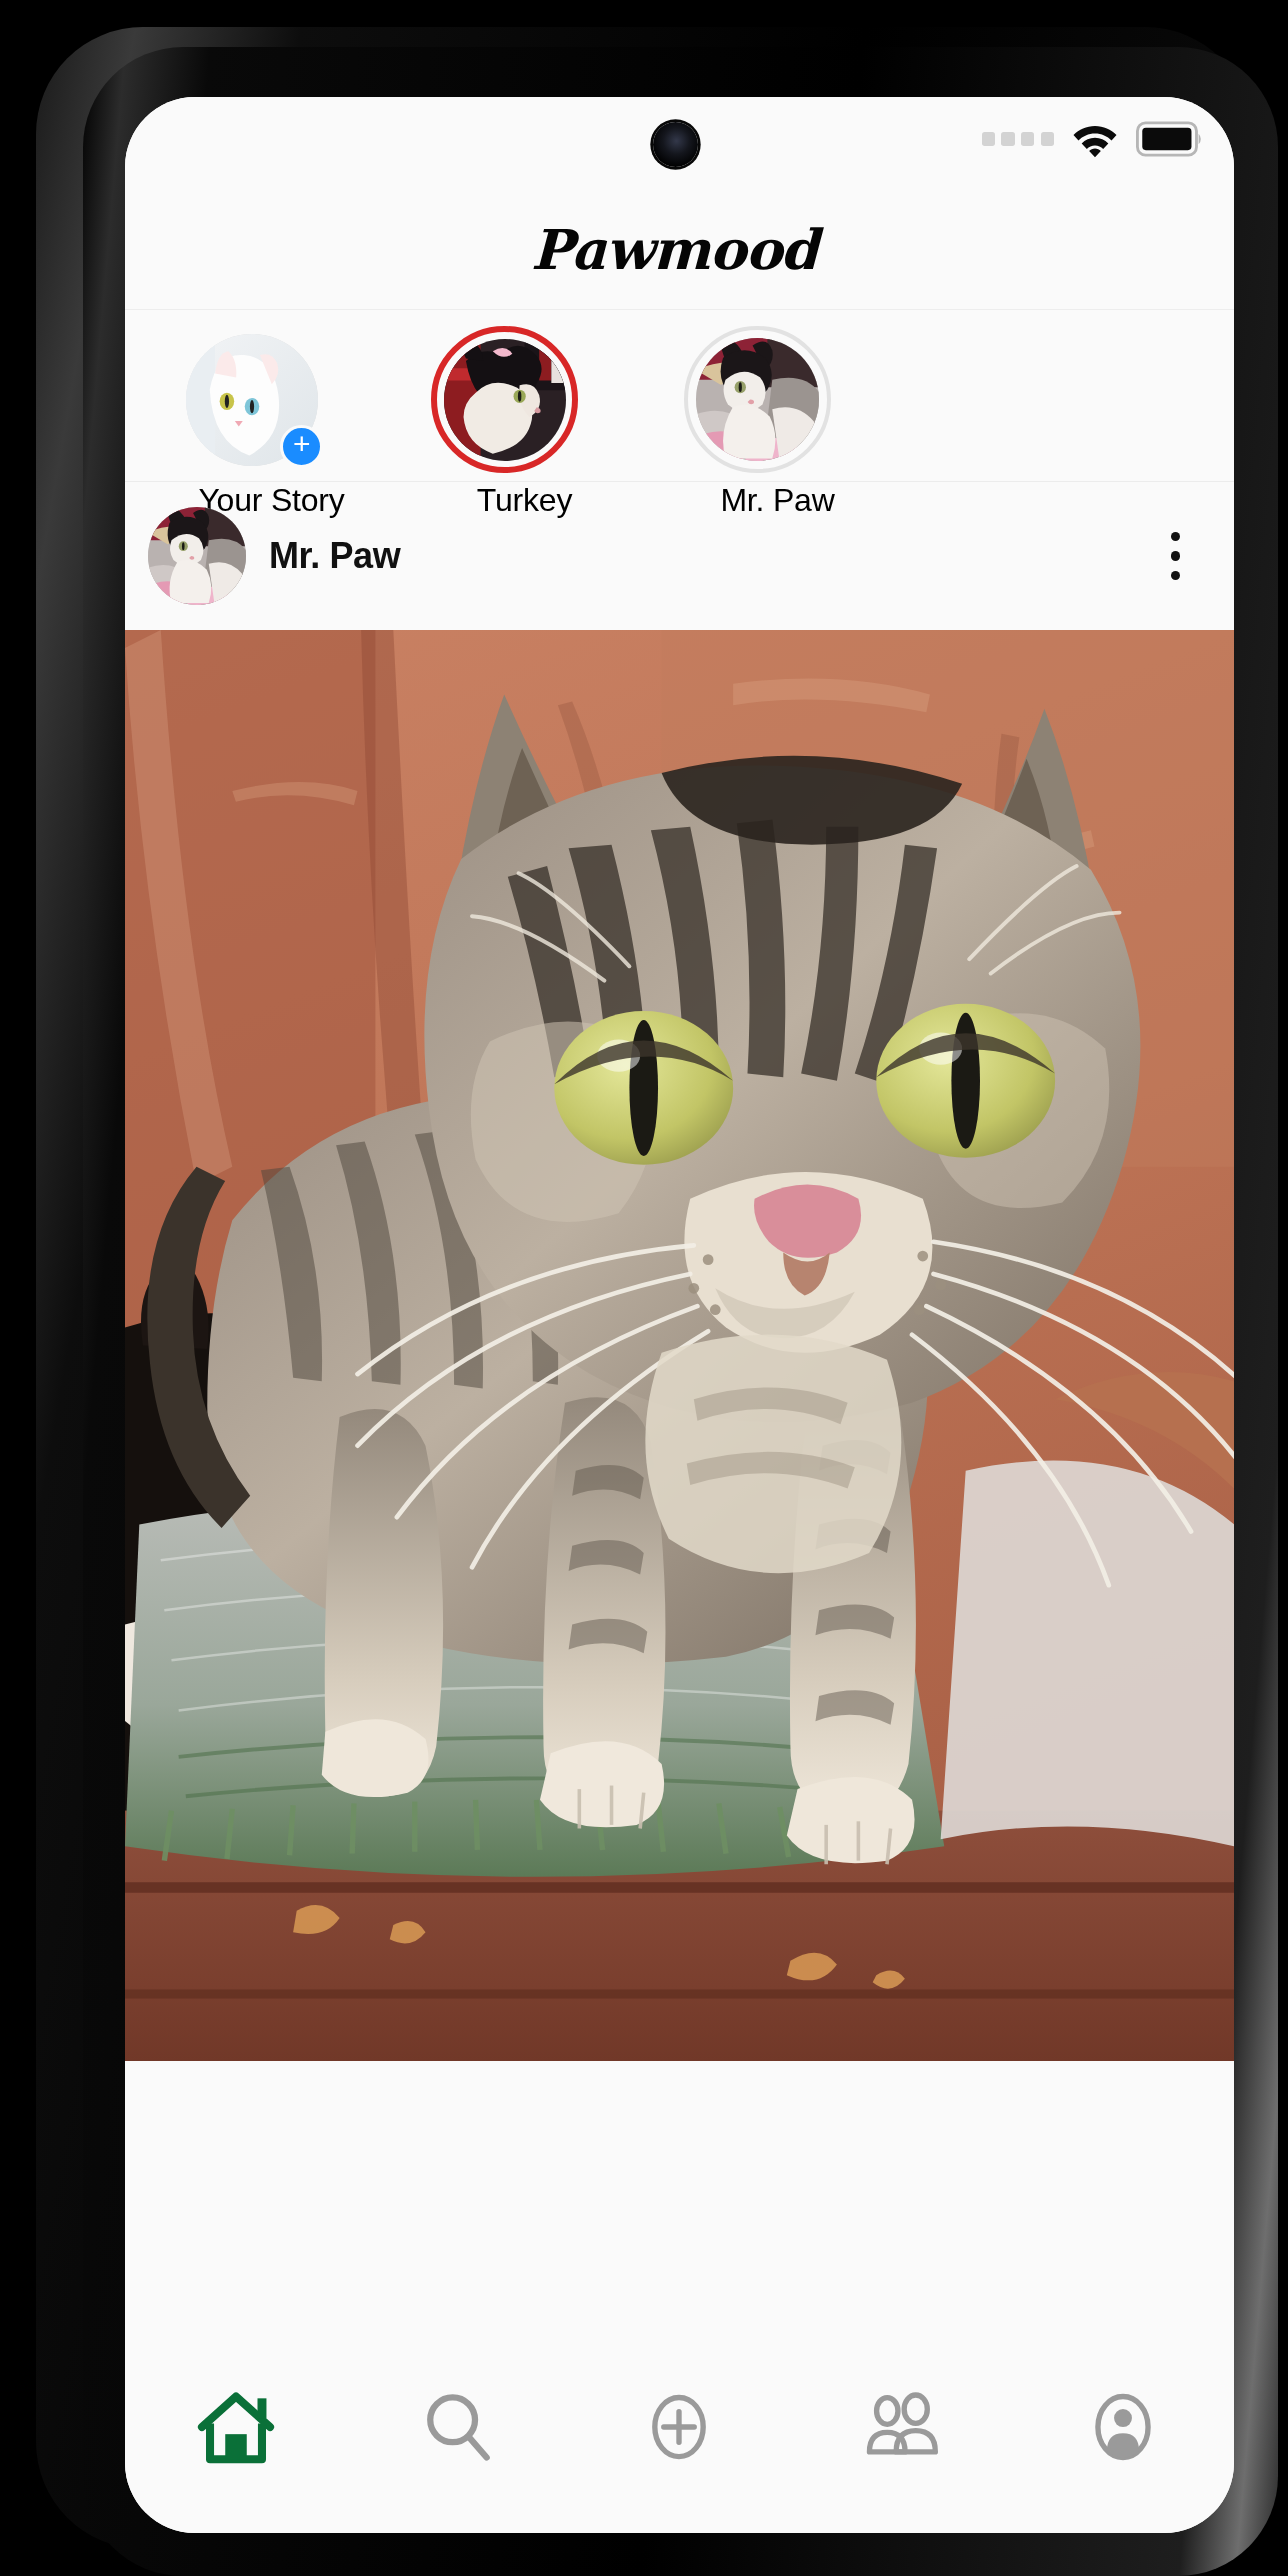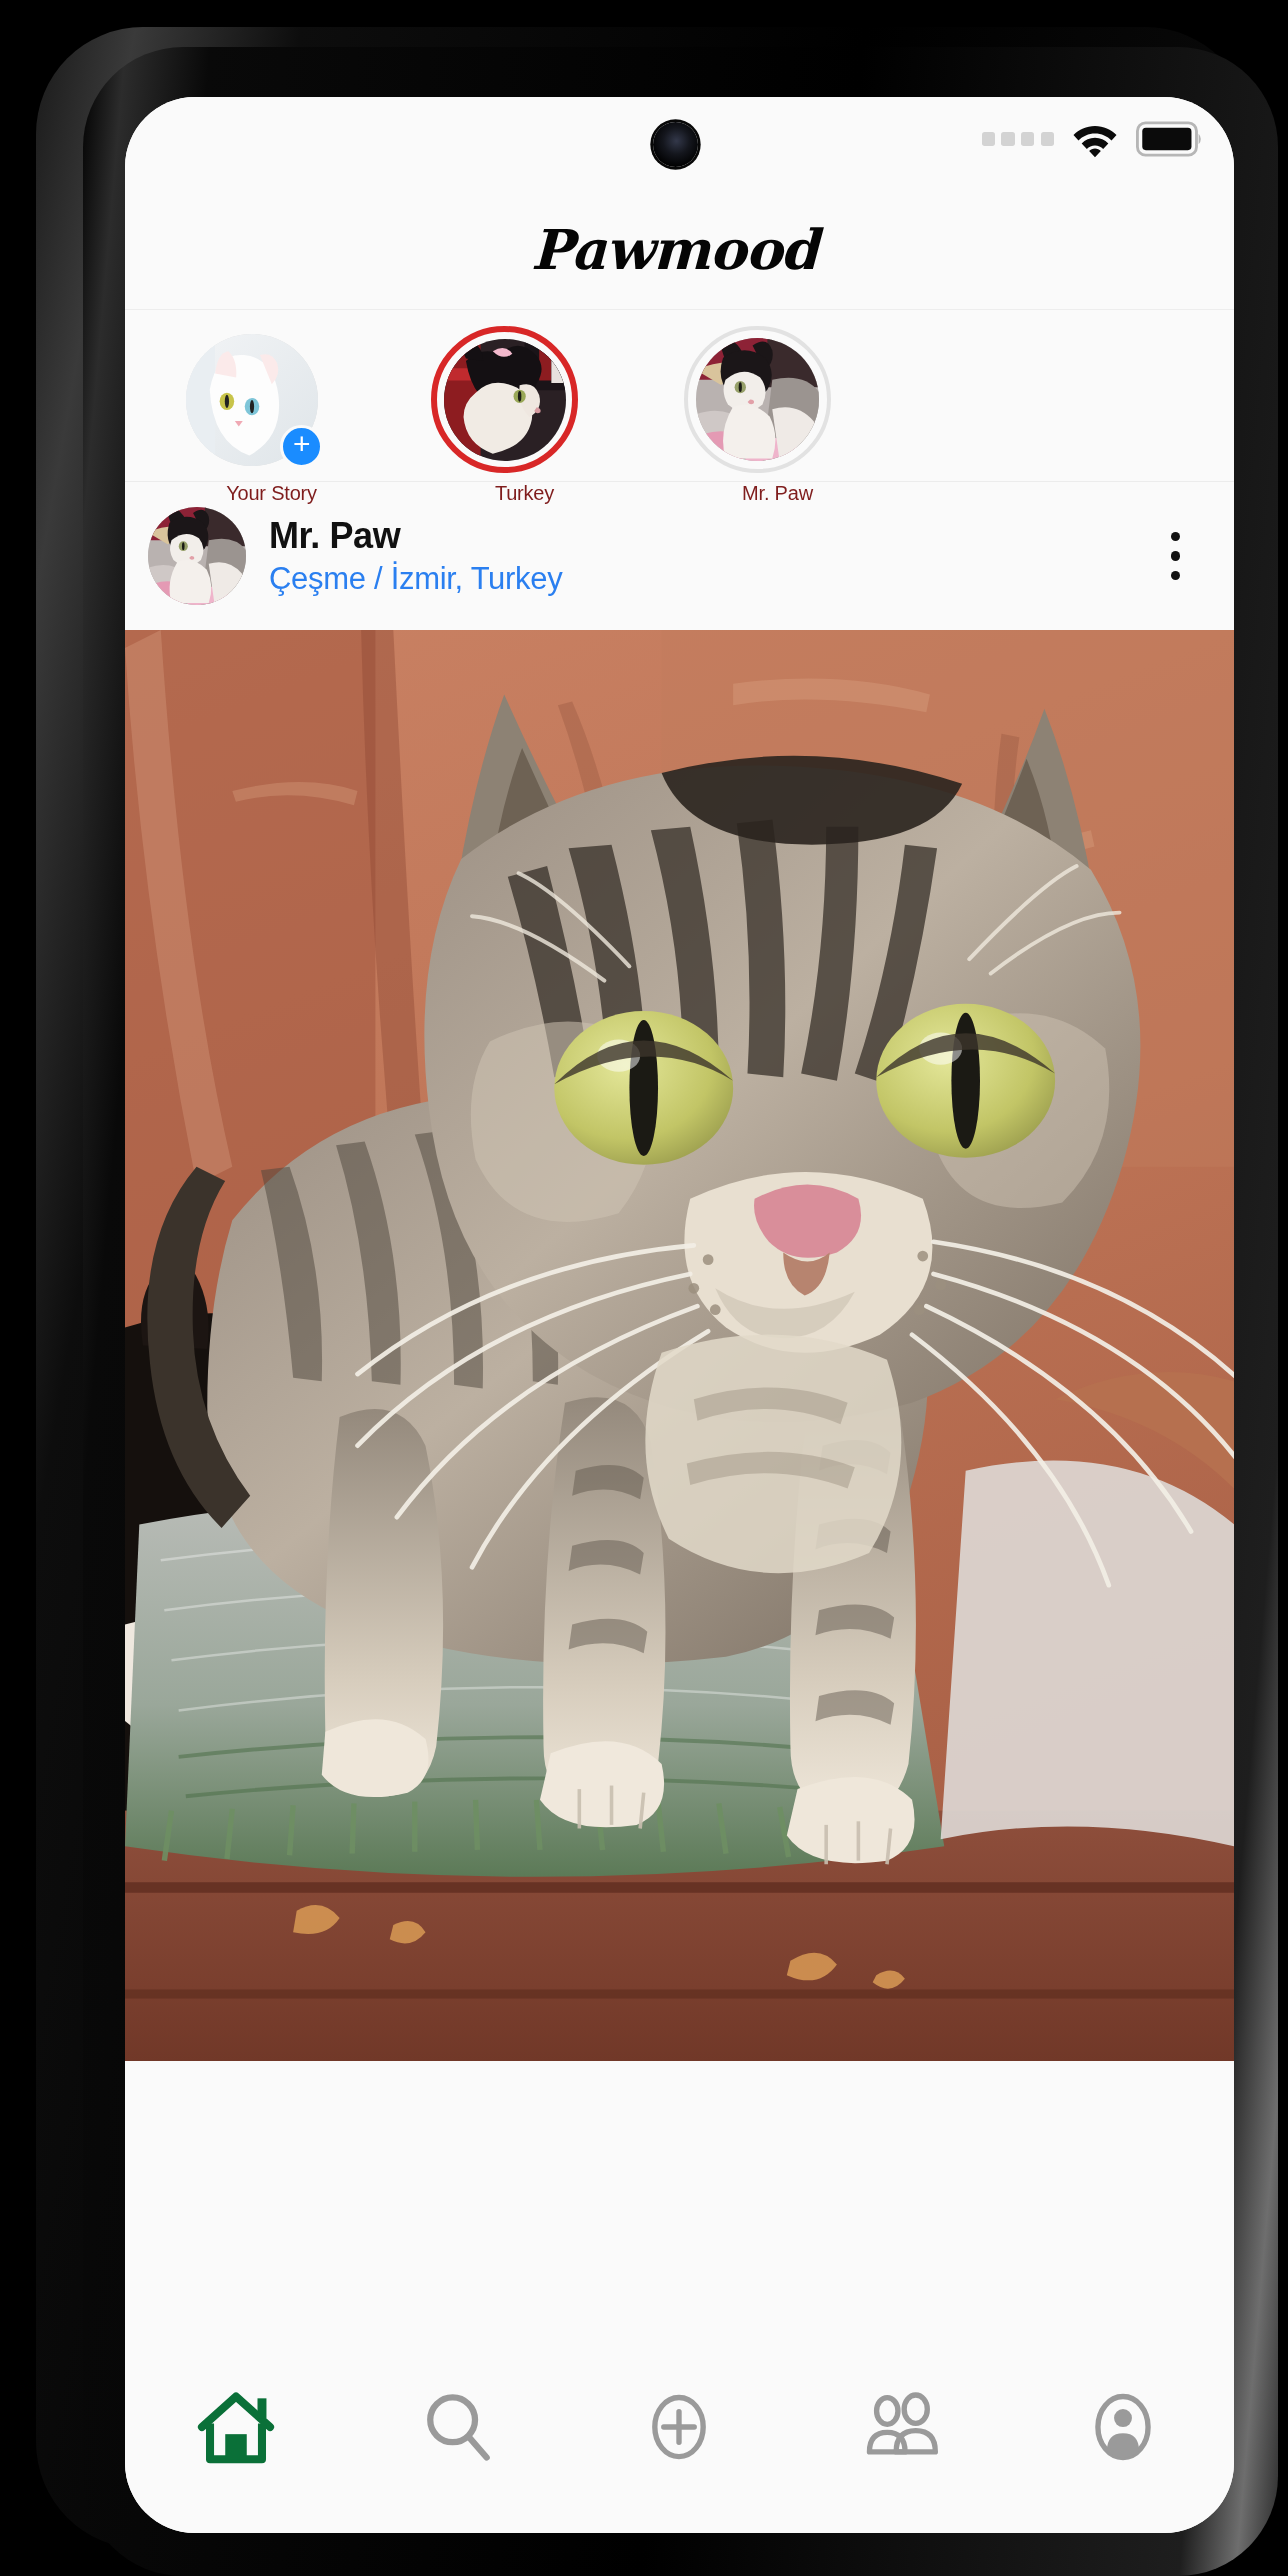--- a/index.html
+++ b/index.html
@@ -135,22 +135,22 @@
   .story-av {
     width: 132px; height: 132px;
     border-radius: 50%;
     overflow: hidden;
     position: relative;
     background: #ddd;
   }
   .story-ring.unseen .story-av { width: 122px; height: 122px; }
   .story-ring.seen   .story-av { width: 123px; height: 123px; }
   .story-label {
-    font-size: 20px;
-    color: #7f1d1d;
+    font-size: 32px;
+    color: #000000;
     letter-spacing: -0.2px;
     white-space: nowrap;
     margin-left: 40px;
   }
   #add-story-badge {
     position: absolute;
     right: 1.8px; bottom: 5.4px;
     width: 43px; height: 43px;
     border-radius: 50%;
     background: #1a8cff;
@@ -369,21 +369,20 @@
           <ellipse cx="36" cy="40" rx="4.6" ry="5" fill="#97a06a"></ellipse>
           <ellipse cx="36" cy="40" rx="1.3" ry="4" fill="#1a1a14"></ellipse>
           <path d="M44 50 q4 0 3 3 q-3 2 -5 -1z" fill="#e2a0a8"></path>
           <path d="M30 56 q16 -6 30 8 q8 16 2 34 l-38 0 q-6 -22 6 -42z" fill="#f4f0ec"></path>
           <path d="M62 58 q20 -6 34 10 l0 32 l-28 0z" fill="#efeae6"></path>
         </svg>
       </div>
 
       <div id="post-meta">
         <div id="post-username">Mr. Paw</div>
-        <div id="post-location">Çeşme / İzmir, Turkey</div>
       </div>
 
       <div id="post-menu">
         <i></i>
           <i></i>
           <i></i>
       </div>
     </div>
 
     <div id="post-image">

